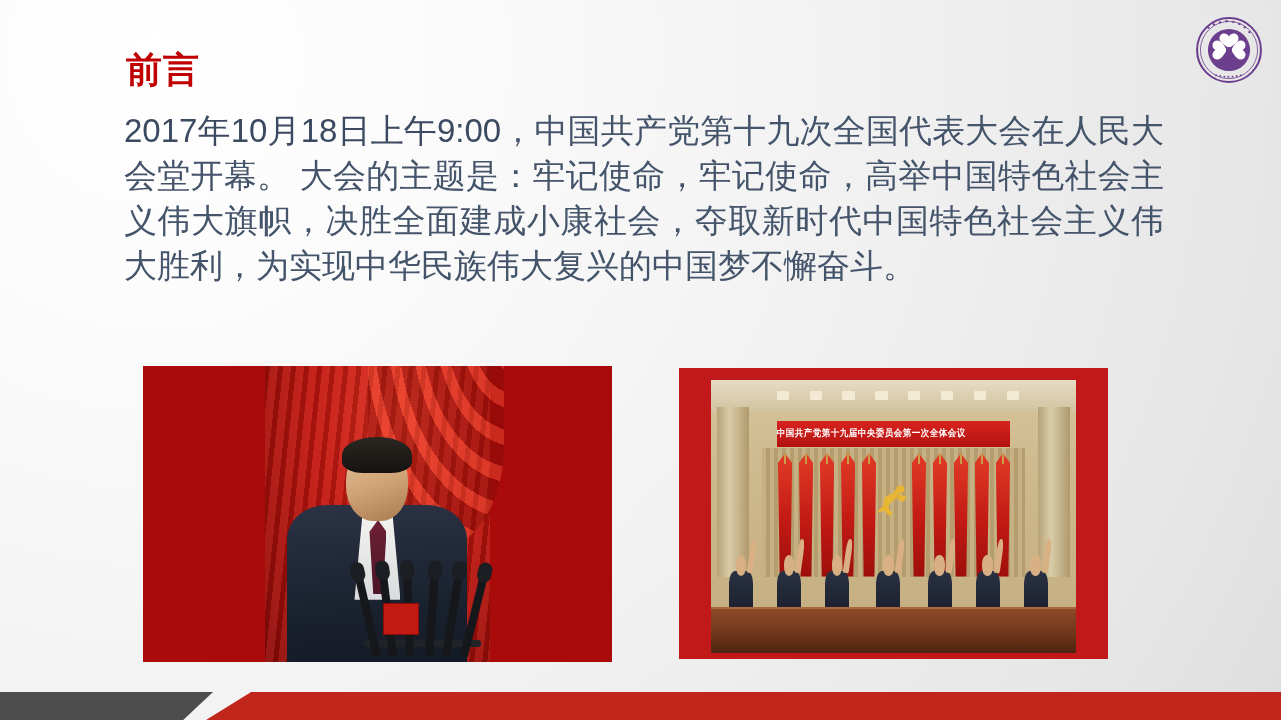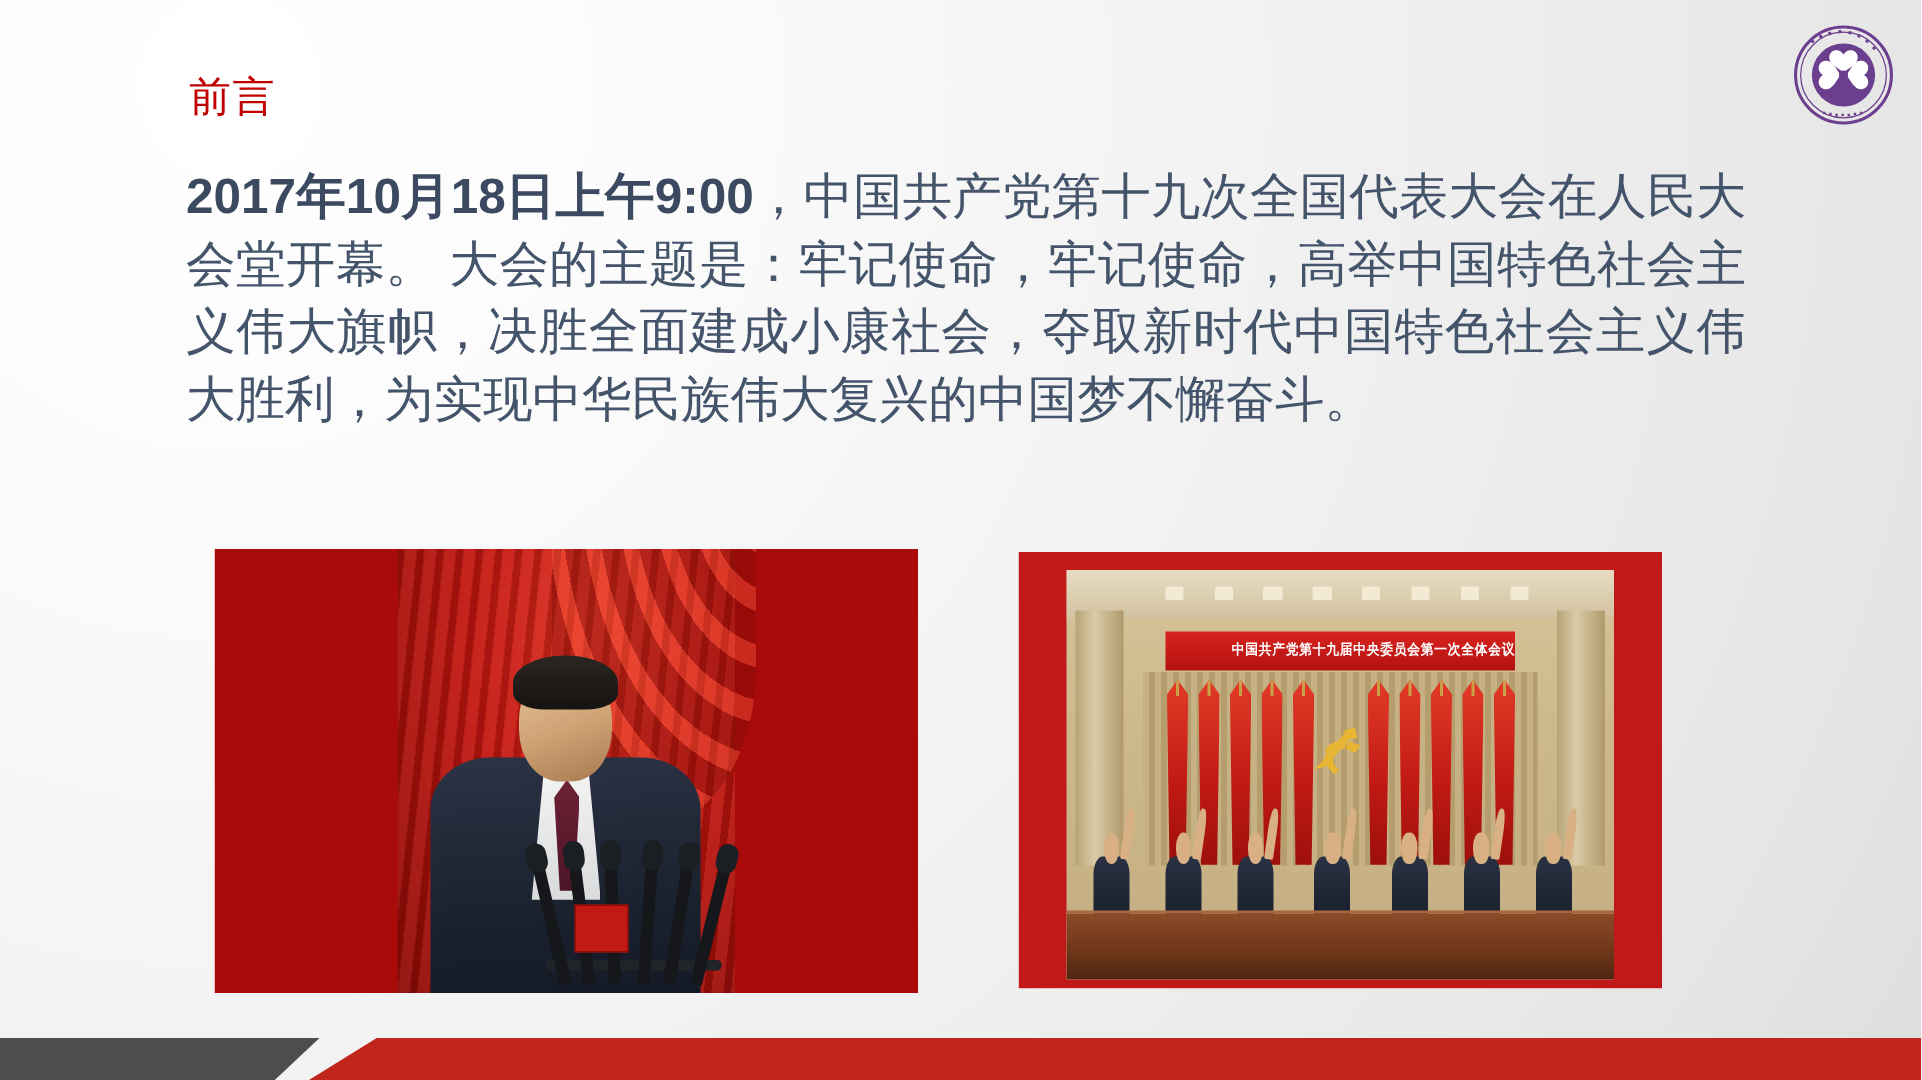--- a/index.html
+++ b/index.html
@@ -31,43 +31,43 @@
     width: 68px;
     height: 68px;
   }
   .logo svg { display: block; width: 68px; height: 68px; }
 
   
   .slide-title {
     position: absolute;
     left: 126px;
     top: 50px;
-    font-size: 28px;
-    font-weight: normal;
+    font-size: 36px;
+    font-weight: bold;
     color: #c00000;
     letter-spacing: 1px;
     line-height: 1.1;
     white-space: nowrap;
   }
 
   
   .body-text {
     position: absolute;
     left: 124px;
     top: 108px;
     width: 1040px;
     font-size: 33px;
     line-height: 45px;
     color: #44546a;
     text-align: justify;
     text-justify: inter-character;
     word-break: break-all;
   }
   .body-text .lead {
-    font-weight: bold;
+    font-weight: normal;
     color: #3b4a61;
   }
 
   
   .photo {
     position: absolute;
     background: #ffffff;
     overflow: hidden;
   }
   .photo-speaker {
@@ -194,21 +194,21 @@
   .ph2-ceiling i:nth-child(8){ left: 81%; }
   .ph2-colL, .ph2-colR {
     position: absolute; top: 10%; width: 9%; height: 62%;
     background: linear-gradient(90deg, #b8a377, #d9cca8 40%, #b0996c);
   }
   .ph2-colL { left: 1.5%; }
   .ph2-colR { right: 1.5%; }
   .ph2-banner {
     position: absolute; left: 18%; top: 15%; width: 64%; height: 9.5%;
     background: linear-gradient(180deg, #d8231f, #b3120f);
-    display: flex; align-items: center; justify-content: flex-end;
+    display: flex; align-items: center; justify-content: flex-start;
   }
   .ph2-banner span {
     color: #ffffff;
     font-size: 8.5px;
     font-weight: bold;
     letter-spacing: .5px;
     white-space: nowrap;
     transform: scale(1, 1.12);
   }
   .ph2-backwall {

